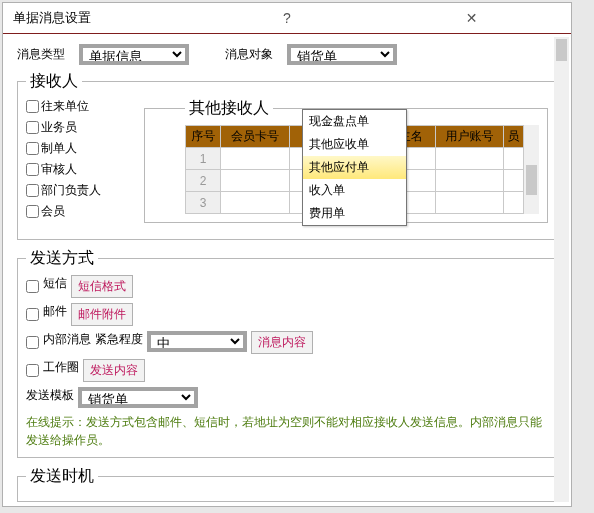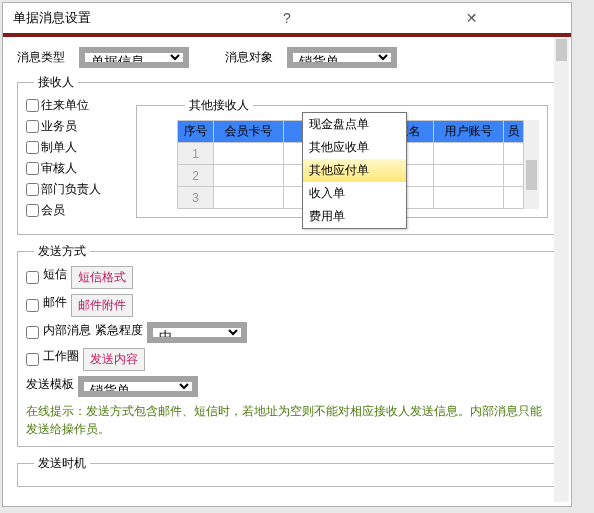--- a/index.html
+++ b/index.html
@@ -1,35 +1,35 @@
 <!DOCTYPE html>
 <html><head>
 <meta charset="utf-8">
 <style>
 * { box-sizing: border-box; margin: 0; padding: 0; }
 body { font-family: "Microsoft YaHei", SimSun, sans-serif; font-size: 12px; background: #e8e8e8; width: 594px; height: 513px; overflow: hidden; }
 .dialog { background: #fff; width: 570px; height: 505px; border: 1px solid #b0b0b0; margin: 2px; position: relative; }
-.titlebar { display: flex; align-items: center; padding: 6px 10px; border-bottom: 4px solid #7f1d1d; }
+.titlebar { display: flex; align-items: center; padding: 6px 10px; border-bottom: 1px solid #7f1d1d; }
 .titlebar span { flex: 1; font-size: 13px; }
 .titlebar .icon { width: 16px; text-align: center; cursor: pointer; font-size: 14px; color: #555; margin-left: 6px; }
 .body { padding: 10px 14px; height: calc(100% - 34px); overflow-y: auto; position: relative; }
 .row { display: flex; align-items: center; margin-bottom: 6px; gap: 6px; }
 .lbl { width: 56px; text-align: left; }
 .txt { border: 1px solid #a9a9a9; height: 21px; background: #fff; }
-.sel { border: 6px solid #a3a3a3; height: 21px; background: #fff; padding: 0 2px; }
+.sel { border: 4px solid #a3a3a3; height: 21px; background: #fff; padding: 0 2px; }
 fieldset { border: 1px solid #b8b8b8; padding: 6px 8px 8px; margin-bottom: 8px; }
-fieldset > legend { padding: 0 4px; font-size: 12px; margin-left: 8px; }
-.recipients { display: flex; }
+fieldset > legend { padding: 0 4px; font-size: 16px; }
+.recipients { display: flex; gap: 8px; }
 .chklist { display: flex; flex-direction: column; gap: 4px; width: 110px; }
 .chk { display: flex; align-items: center; gap: 2px; }
 .chk input { margin: 0; }
 .inner-fs { flex: 1; padding-left: 40px; }
 .tbl { width: 100%; border-collapse: collapse; background: #fff; }
 .tbl th, .tbl td { border: 1px solid #c9c9c9; height: 22px; font-weight: normal; font-size: 12px; text-align: center; }
-.tbl th { background: #3b82f6; font-family: Liberation Mono, monospace; }
+.tbl th { background: #a16207; font-family: Liberation Mono, monospace; }
 .tbl td.rn { background: #efefef; color: #999; width: 28px; }
 .tbl-wrap { overflow-x: auto; }
 .dropdown { position: absolute; left: 299px; top: 75px; width: 105px; background: #fff; border: 1px solid #767676; z-index: 10; box-shadow: 1px 1px 2px rgba(0,0,0,0.2); }
 .dropdown div { padding: 3px 6px; cursor: pointer; }
 .dropdown div.hl { background: linear-gradient(#fff8c8, #ffe87a); }
 .send-row { display: flex; gap: 4px; margin-bottom: 5px; }
 .btnlike { border: 1px solid #b0b0b0; background: #f2f2f2; color: #be185d; padding: 2px 6px; font-size: 12px; }
 .warn { color: #4d7c0f; line-height: 1.5; margin-top: 4px; }
 .scrollbar-v { position: absolute; right: 2px; top: 34px; bottom: 4px; width: 15px; background: #f0f0f0; }
 .scrollbar-v .thumb { position: absolute; top: 2px; left: 2px; right: 2px; height: 22px; background: #c9c9c9; }
@@ -150,20 +150,21 @@
       <div class="send-row">
         <input type="checkbox" style="">
         <span>邮件</span>
         <button class="btnlike">邮件附件</button>
       </div>
       <div class="send-row">
         <input type="checkbox" style="">
         <span>内部消息</span>
         <span>紧急程度</span>
         <select class="sel" style="width:100px"><option>中</option></select>
+        <button class="btnlike">消息内容</button>
       </div>
       <div class="send-row">
         <input type="checkbox" style="">
         <span>工作圈</span>
         <button class="btnlike">发送内容</button>
       </div>
       <div class="send-row">
         <span>发送模板</span>
         <select class="sel" style="width:120px"><option>销货单</option></select>
       </div>

